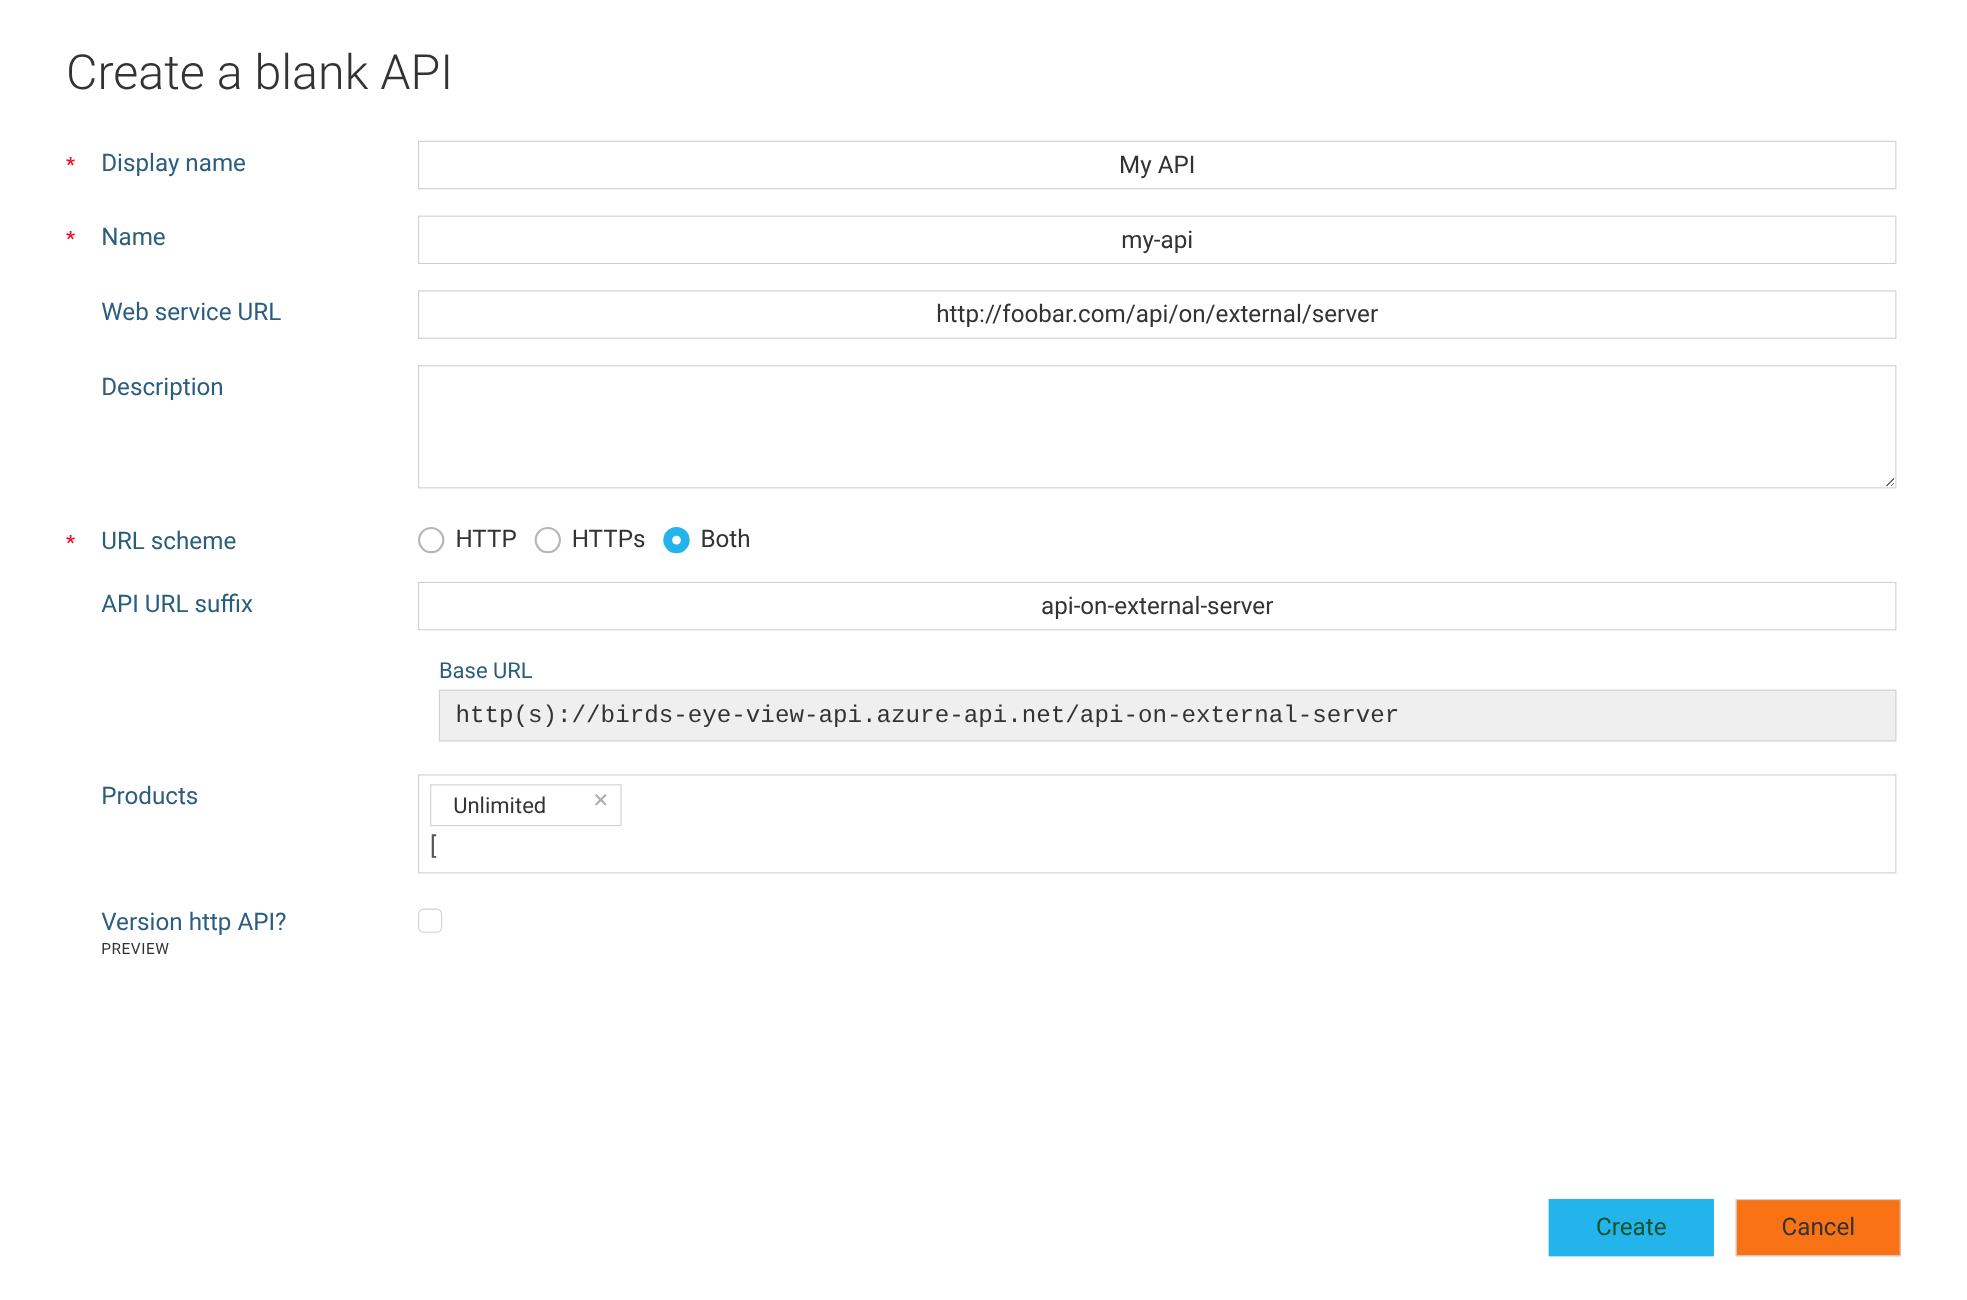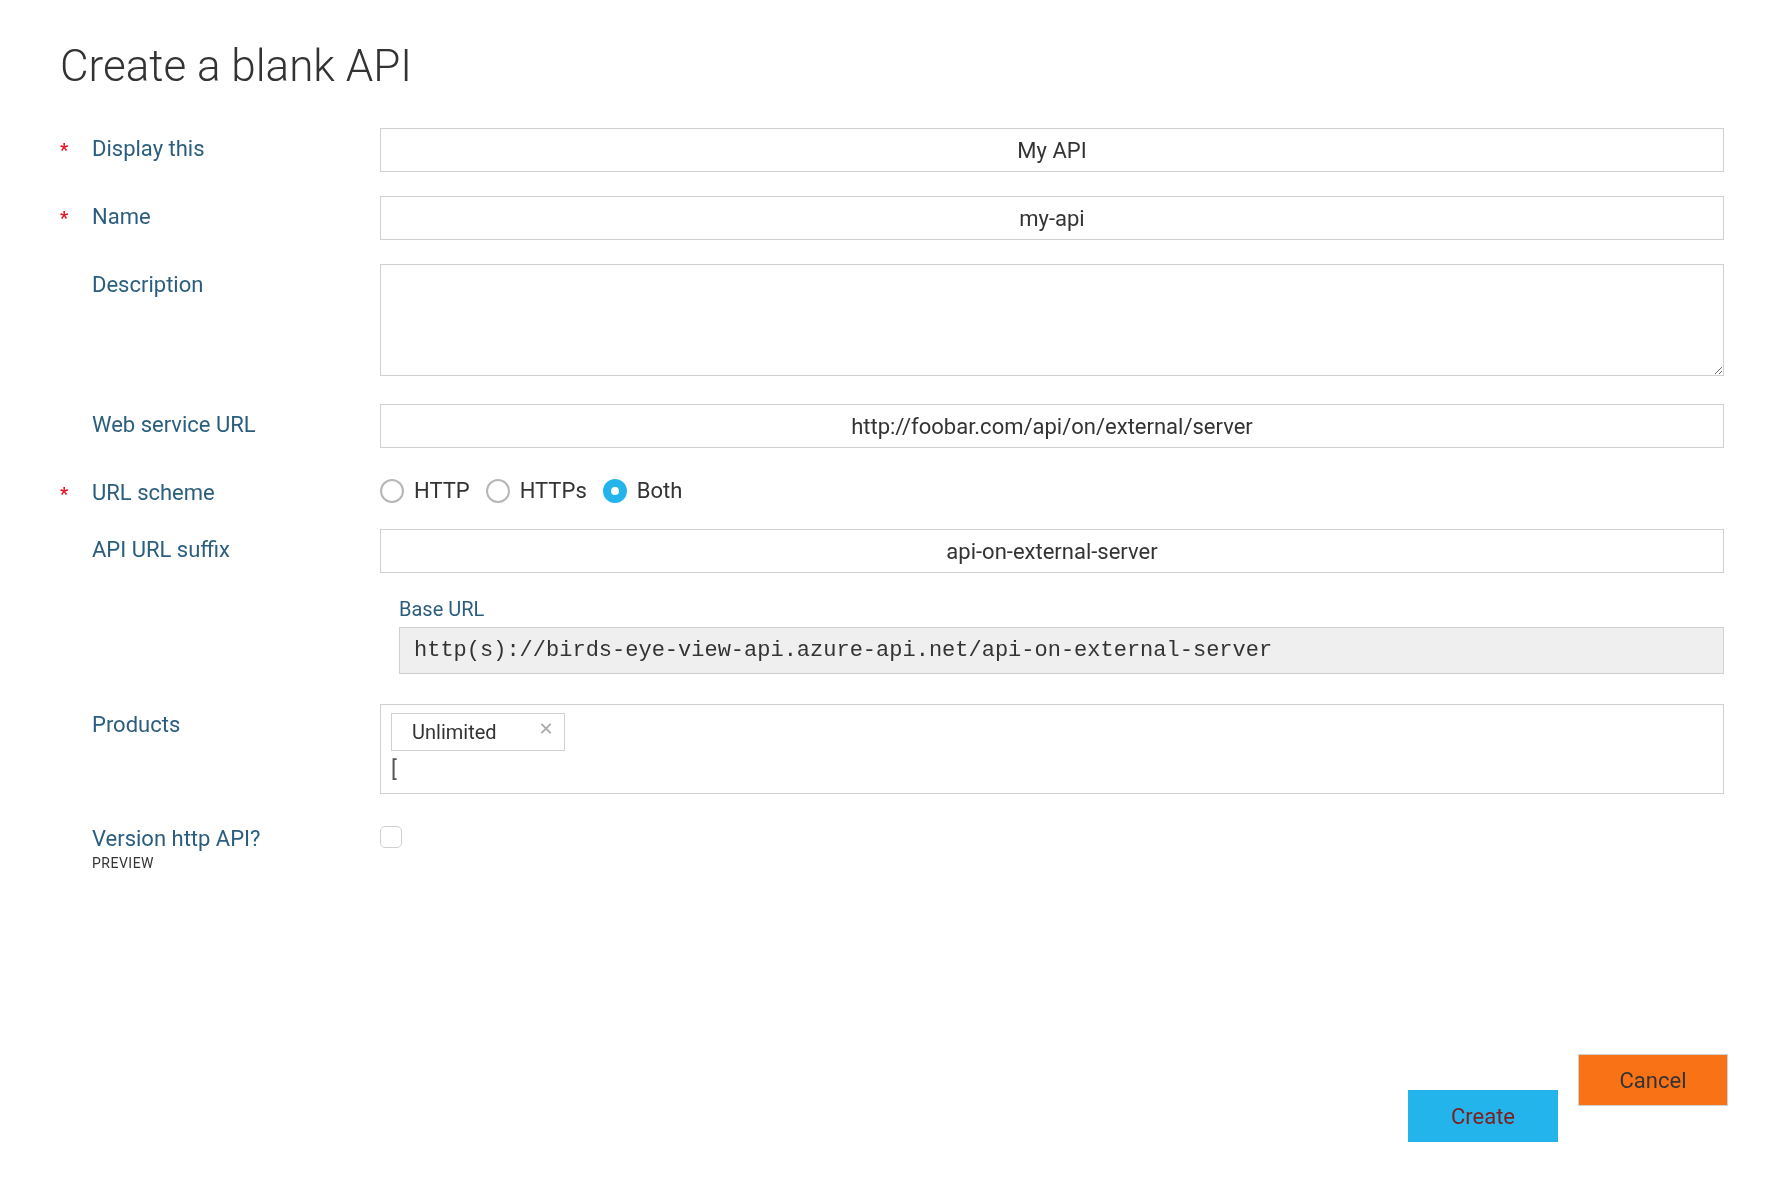--- a/index.html
+++ b/index.html
@@ -197,69 +197,68 @@
     font-size: 22px;
     display: flex;
     align-items: center;
     justify-content: center;
     cursor: pointer;
     border: 1px solid var(--border-light);
     background: #f97316;
   }
   .btn.primary {
     background: var(--azure-blue);
-    color: #7f1d1d;
+    color: #14532d;
     border-color: var(--azure-blue);
-    margin-top: 36px;
   }
 </style>
 </head>
 <body>
 
 <div class="page">
 
   <h1 class="title">Create a blank API</h1>
 
   <div class="form-row">
     <div class="label-col">
       <span class="req">*</span>
-      <span class="field-label">Display this</span>
+      <span class="field-label">Display name</span>
     </div>
     <div class="input-col">
       <input class="text-input" type="text" value="My API" style="">
     </div>
   </div>
 
   <div class="form-row">
     <div class="label-col">
       <span class="req">*</span>
       <span class="field-label">Name</span>
     </div>
     <div class="input-col">
       <input class="text-input" type="text" value="my-api" style="">
     </div>
   </div>
 
   <div class="form-row">
     <div class="label-col">
       <span class="req empty">*</span>
+      <span class="field-label">Web service URL</span>
+    </div>
+    <div class="input-col">
+      <input class="text-input" type="text" value="http://foobar.com/api/on/external/server" style="">
+    </div>
+  </div>
+
+  <div class="form-row">
+    <div class="label-col">
+      <span class="req empty">*</span>
       <span class="field-label">Description</span>
     </div>
     <div class="input-col">
       <textarea class="text-input" style=""></textarea>
-    </div>
-  </div>
-
-  <div class="form-row">
-    <div class="label-col">
-      <span class="req empty">*</span>
-      <span class="field-label">Web service URL</span>
-    </div>
-    <div class="input-col">
-      <input class="text-input" type="text" value="http://foobar.com/api/on/external/server" style="">
     </div>
   </div>
 
   <div class="form-row">
     <div class="label-col">
       <span class="req">*</span>
       <span class="field-label">URL scheme</span>
     </div>
     <div class="input-col">
       <div class="radio-group">

